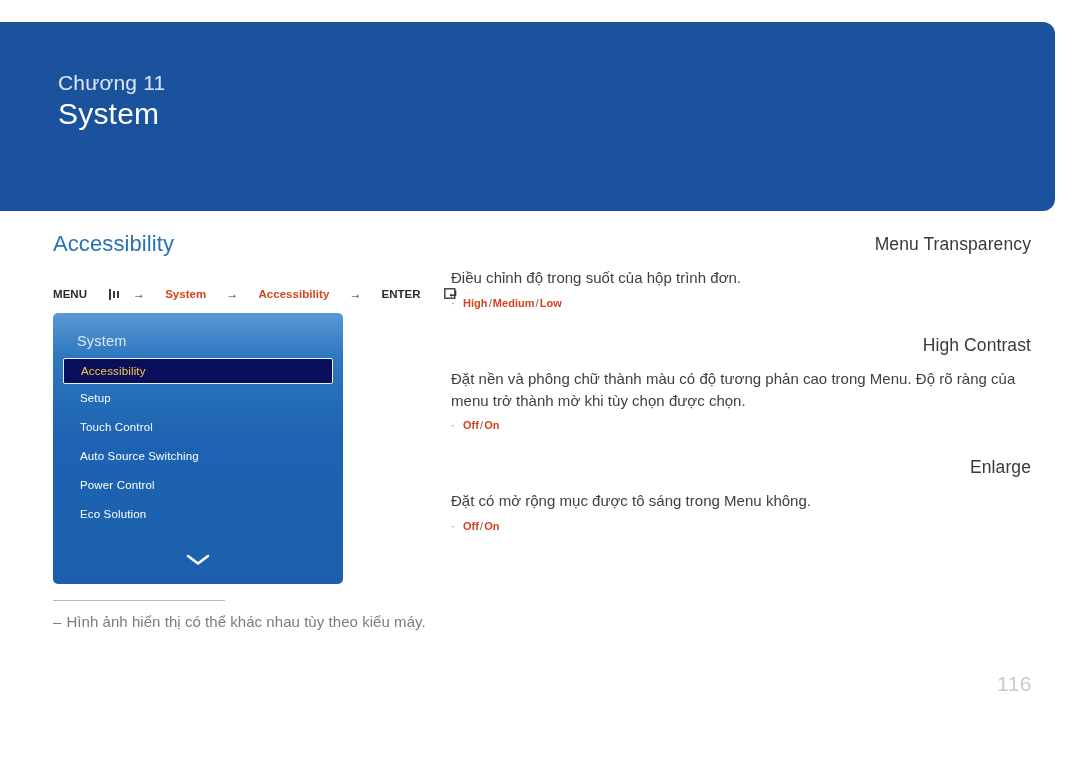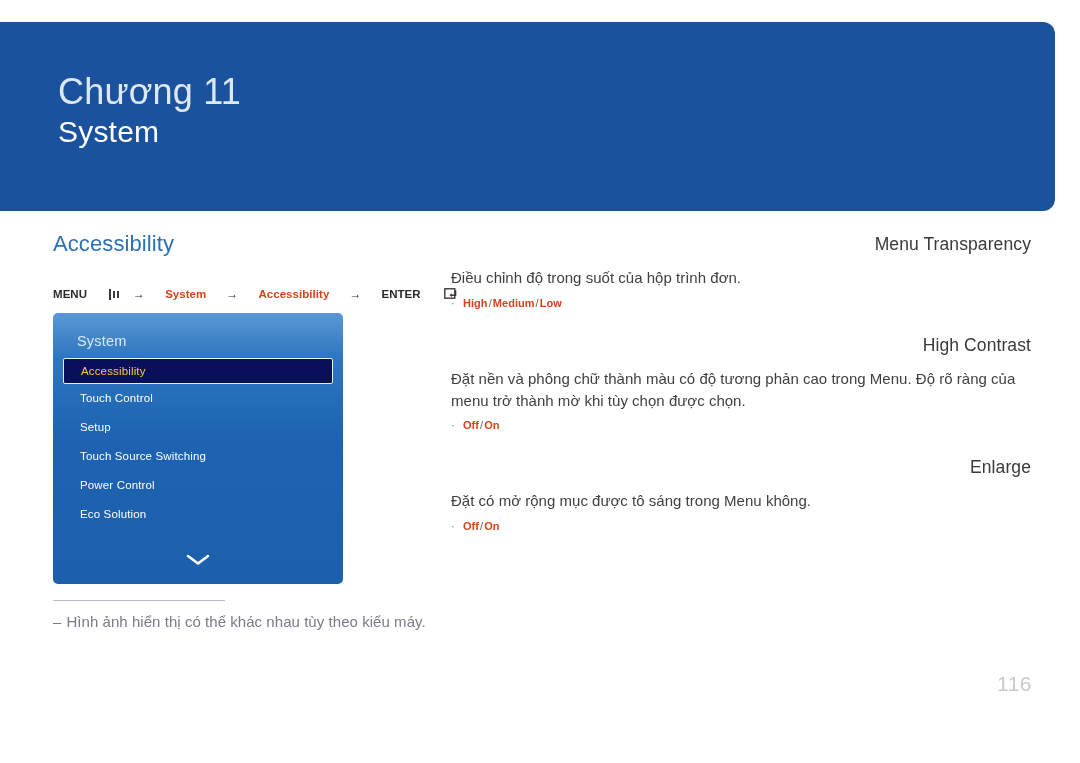--- a/index.html
+++ b/index.html
@@ -27,21 +27,21 @@
     background: #1a529e;
     border-top-right-radius: 12px;
     border-bottom-right-radius: 12px;
   }
   .chapter-banner-inner {
     position: absolute;
     left: 58px;
     top: 48px;
   }
   .chapter-label {
-    font-size: 36px;
+    font-size: 21px;
     color: #dde8f5;
     line-height: 1.22;
     font-weight: 400;
     letter-spacing: 0.2px;
     white-space: nowrap;
   }
   .chapter-title {
     font-size: 30px;
     color: #ffffff;
     line-height: 1.22;
@@ -274,27 +274,27 @@
   </div>
 </div>
 
 <div class="osd">
   <div class="osd-title">System</div>
   <ul class="osd-list">
     <li class="osd-item selected">
       <span>Accessibility</span>
     </li>
     <li class="osd-item">
+      <span>Setup</span>
+    </li>
+    <li class="osd-item">
       <span>Touch Control</span>
     </li>
     <li class="osd-item">
-      <span>Setup</span>
-    </li>
-    <li class="osd-item">
-      <span>Touch Source Switching</span>
+      <span>Auto Source Switching</span>
     </li>
     <li class="osd-item">
       <span>Power Control</span>
     </li>
     <li class="osd-item">
       <span>Eco Solution</span>
     </li>
   </ul>
   <div class="osd-more">
     <svg width="26" height="13" viewBox="0 0 26 13" xmlns="http://www.w3.org/2000/svg">

